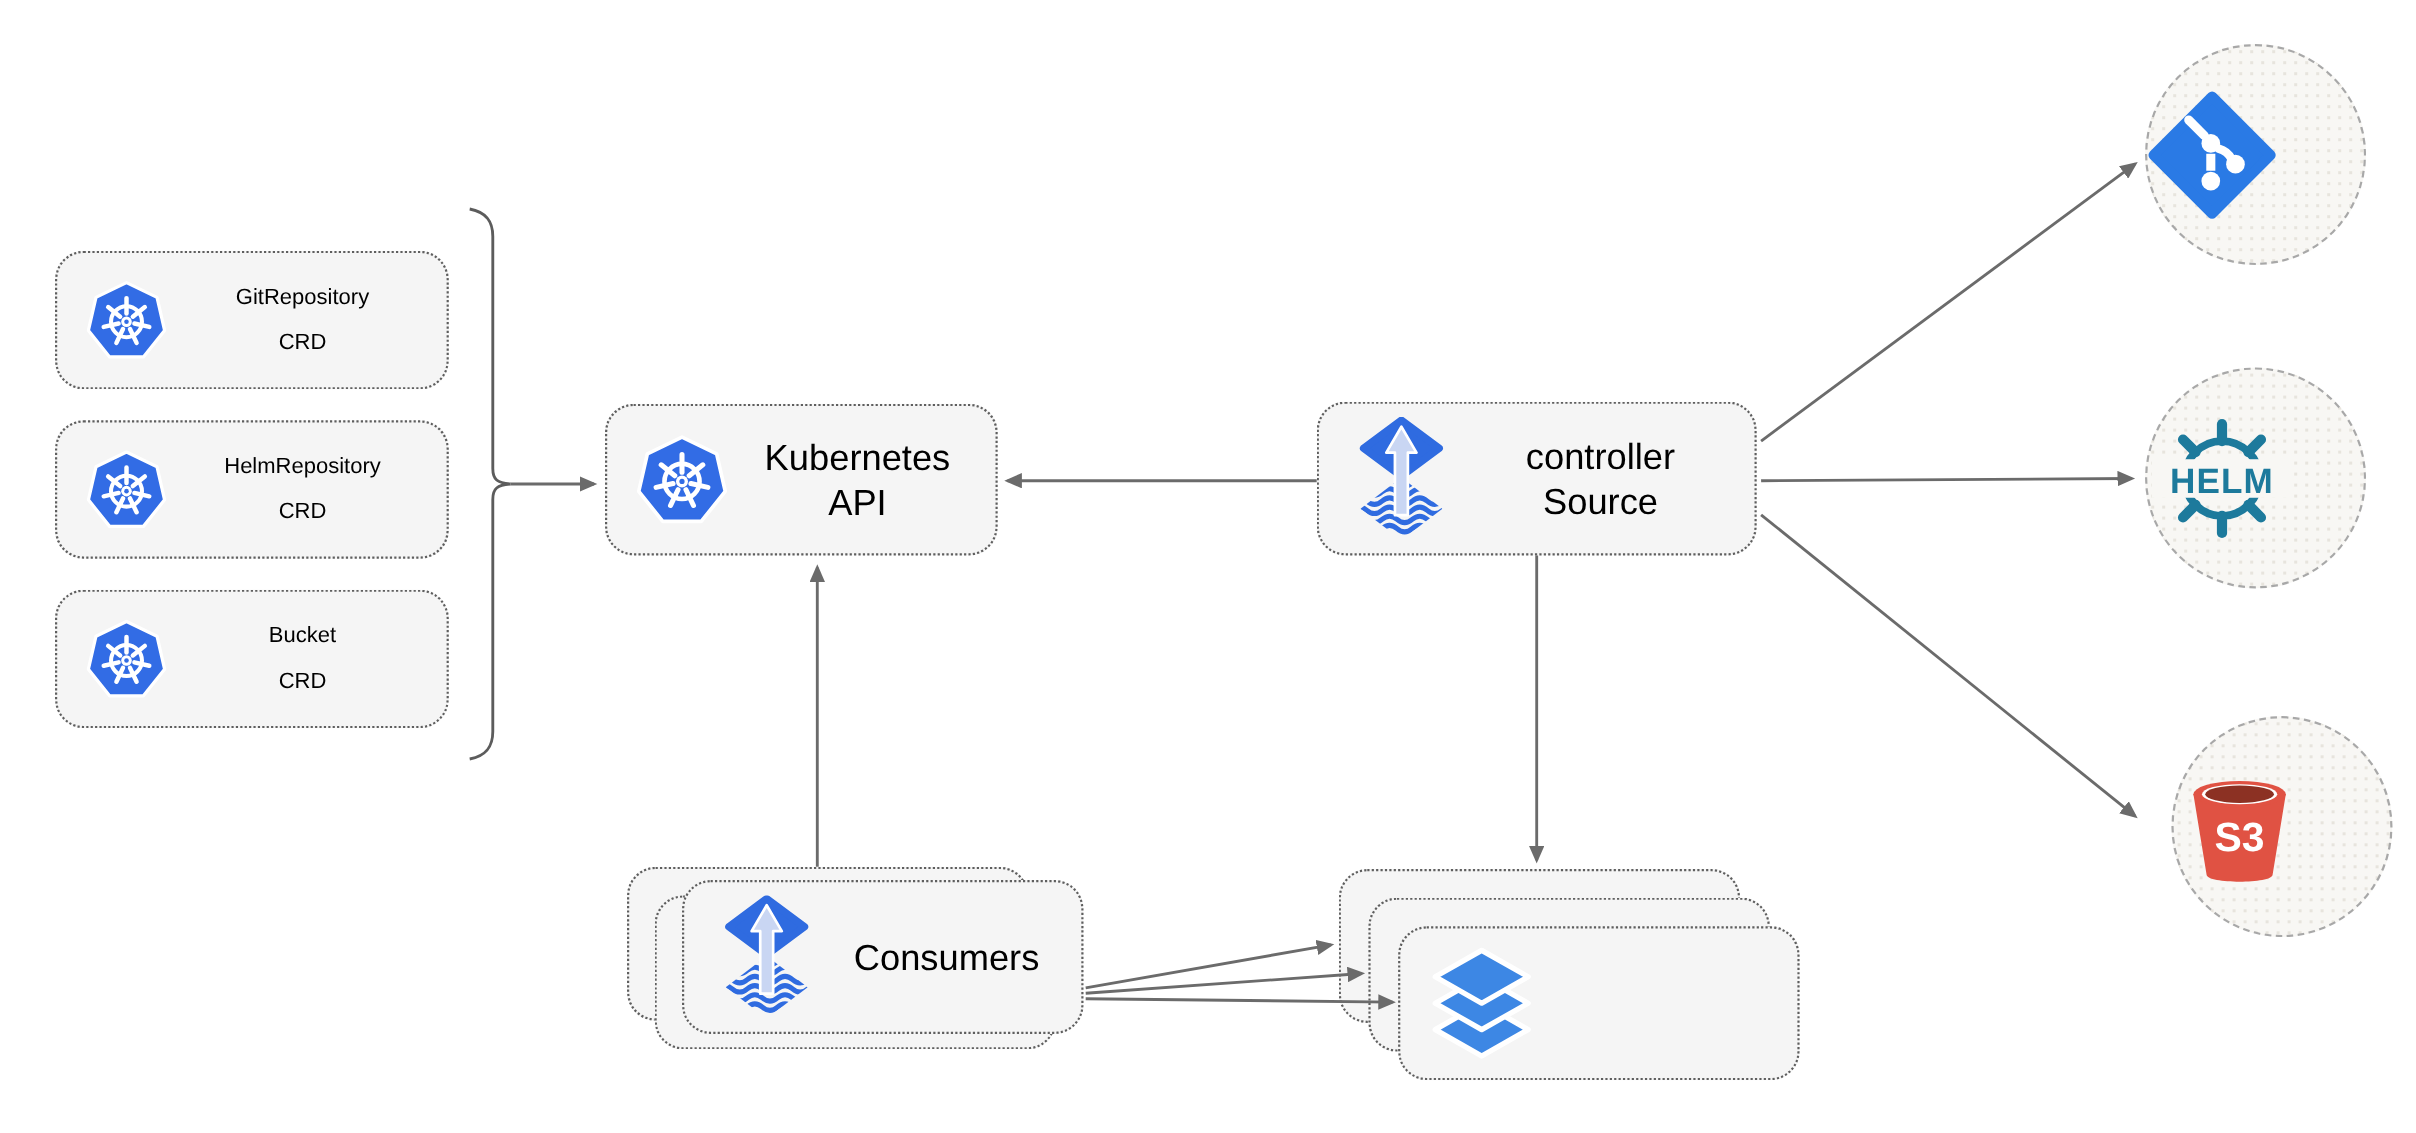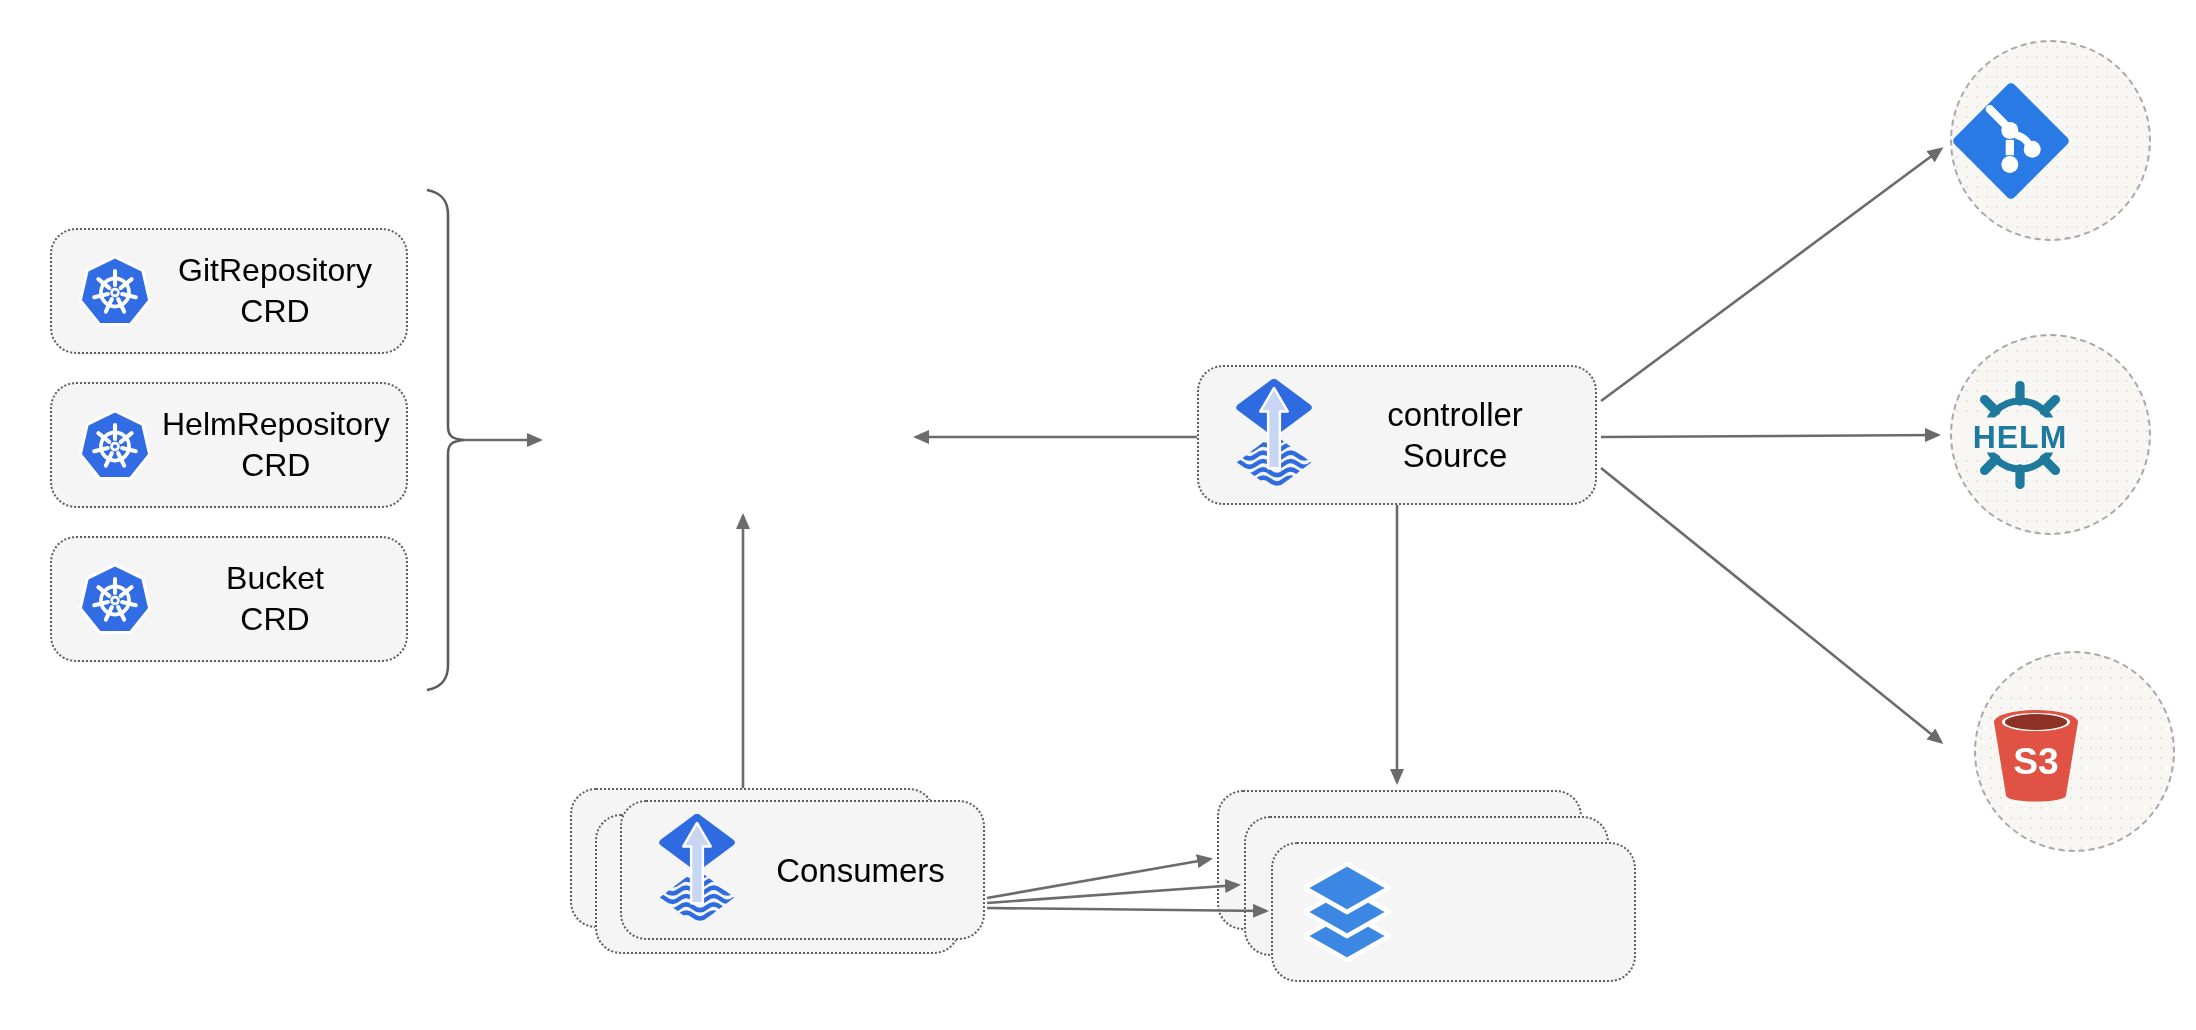--- a/index.html
+++ b/index.html
@@ -8,21 +8,21 @@
     --s3-red:#e05243; --s3-dark:#8c3123; --arrow-gray:#6b6b6b;
     --node-fill:#f5f5f5; --node-border:#5e5e5e;
   }
   html,body{margin:0;padding:0;background:#fff}
   .canvas{position:relative;width:2196px;height:1030px;background:#fff;
     font-family:"Liberation Sans",sans-serif;color:#000;overflow:hidden}
   .box{position:absolute;background:var(--node-fill);border:2px dotted var(--node-border);
     border-radius:26px;display:flex;align-items:center;box-sizing:border-box}
   .box .icon{flex:0 0 auto;margin-left:26px;display:flex;align-items:center}
   .box .label{flex:1;text-align:center;font-size:33px;line-height:41px;padding:0 18px 0 10px}
-  .box .label.crd{font-size:32px}
+  .box .label.crd{font-size:20px}
   .circle{position:absolute;width:201px;height:201px;border-radius:50%;
     border:2.5px dashed #a8a8a8;background-color:#f8f7f4;
     background-image:radial-gradient(#e7e4dd 1.3px,transparent 1.5px);background-size:10px 10px;
     display:flex;align-items:center;justify-content:flex-start;box-sizing:border-box}
   .arrows{position:absolute;left:0;top:0;z-index:5;pointer-events:none}
   .arrow{stroke:var(--arrow-gray);stroke-width:2.6;fill:none}
   .bracket{stroke:#5c5c5c;stroke-width:2.6;fill:none}
   .helm-text{fill:var(--helm-teal);font-family:"Liberation Sans",sans-serif;
     font-weight:bold;font-size:31px;letter-spacing:1px}
   .s3-text{fill:#fff;font-family:"Liberation Sans",sans-serif;font-weight:bold;font-size:31px}
@@ -116,20 +116,40 @@
         <circle cx="50" cy="52" r="6.5" fill="#fff"></circle>
           <circle cx="50" cy="52" r="2.8" style="fill:var(--k8s-blue)"></circle>
       </svg>
     </span>
     <div class="label crd">
       <div>Bucket</div>
       <div>CRD</div>
     </div>
   </div>
 
+  <div class="box" style="left:550px;top:367px;width:357px;height:138px">
+    <span class="icon">
+      <svg width="84" height="84" viewBox="0 0 100 100">
+        <polygon points="50,4 87.5,22.1 96.8,62.7 70.8,95.3 29.2,95.3 3.2,62.7 12.5,22.1" style="fill:var(--k8s-blue);stroke:#fff;stroke-width:4;stroke-linejoin:round"></polygon>
+        <circle cx="50" cy="52" r="19" style="fill:none;stroke:#fff;stroke-width:5"></circle>
+        <g style="stroke:#fff;stroke-width:5.5;stroke-linecap:round">
+          <line x1="50" y1="42" x2="50" y2="23"></line>
+            <line x1="57.8" y1="45.8" x2="72.5" y2="34"></line>
+          <line x1="59.7" y1="54.2" x2="78" y2="58.4"></line>
+            <line x1="54.3" y1="61" x2="62.4" y2="78"></line>
+          <line x1="45.7" y1="61" x2="37.6" y2="78"></line>
+            <line x1="40.3" y1="54.2" x2="22" y2="58.4"></line>
+          <line x1="42.2" y1="45.8" x2="27.5" y2="34"></line>
+        </g>
+        <circle cx="50" cy="52" r="6.5" fill="#fff"></circle>
+          <circle cx="50" cy="52" r="2.8" style="fill:var(--k8s-blue)"></circle>
+      </svg>
+    </span>
+    <div class="label">Kubernetes API</div>
+  </div>
 
   <div class="box" style="left:1197px;top:365px;width:400px;height:140px">
     <span class="icon">
       <svg width="98" height="112" viewBox="0 0 100 114">
         <path d="M50 3 L85 29 L50 55 L15 29 Z" style="fill:var(--flux-blue);stroke:var(--flux-blue);stroke-width:7;stroke-linejoin:round"></path>
         <clipPath id="fluxA">
             <path d="M50 56 L88 85 L50 114 L12 85 Z"></path>
           </clipPath>
         <g clip-path="url(#fluxA)" style="stroke:var(--flux-blue);stroke-width:4.6;fill:none;stroke-linecap:round">
           <path d="M4 61 q7 -6 14 0 t14 0 t14 0 t14 0 t14 0 t14 0"></path>

